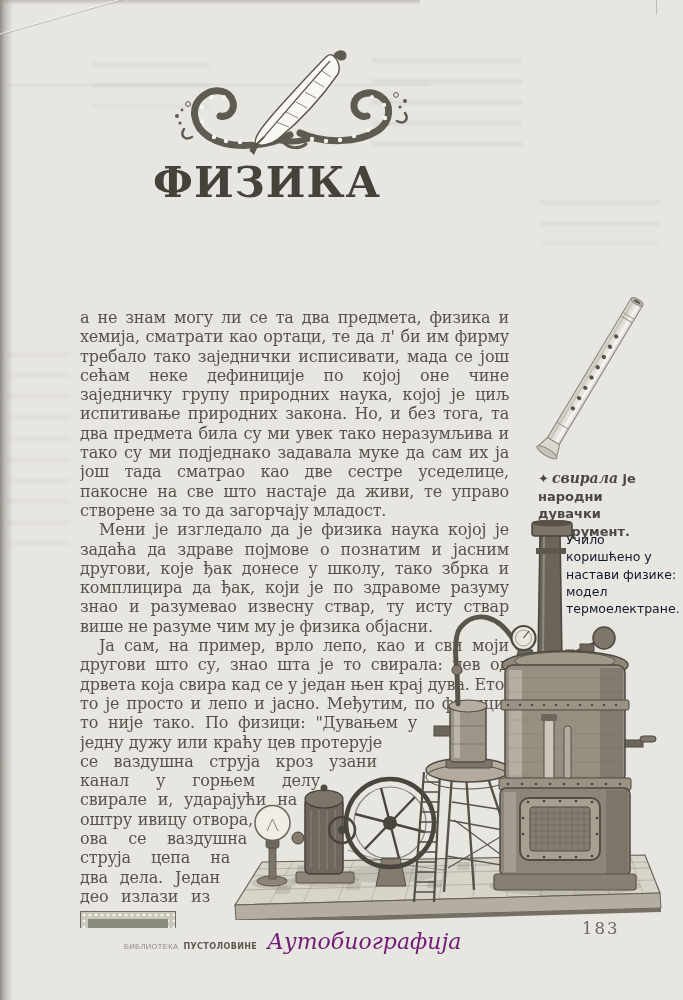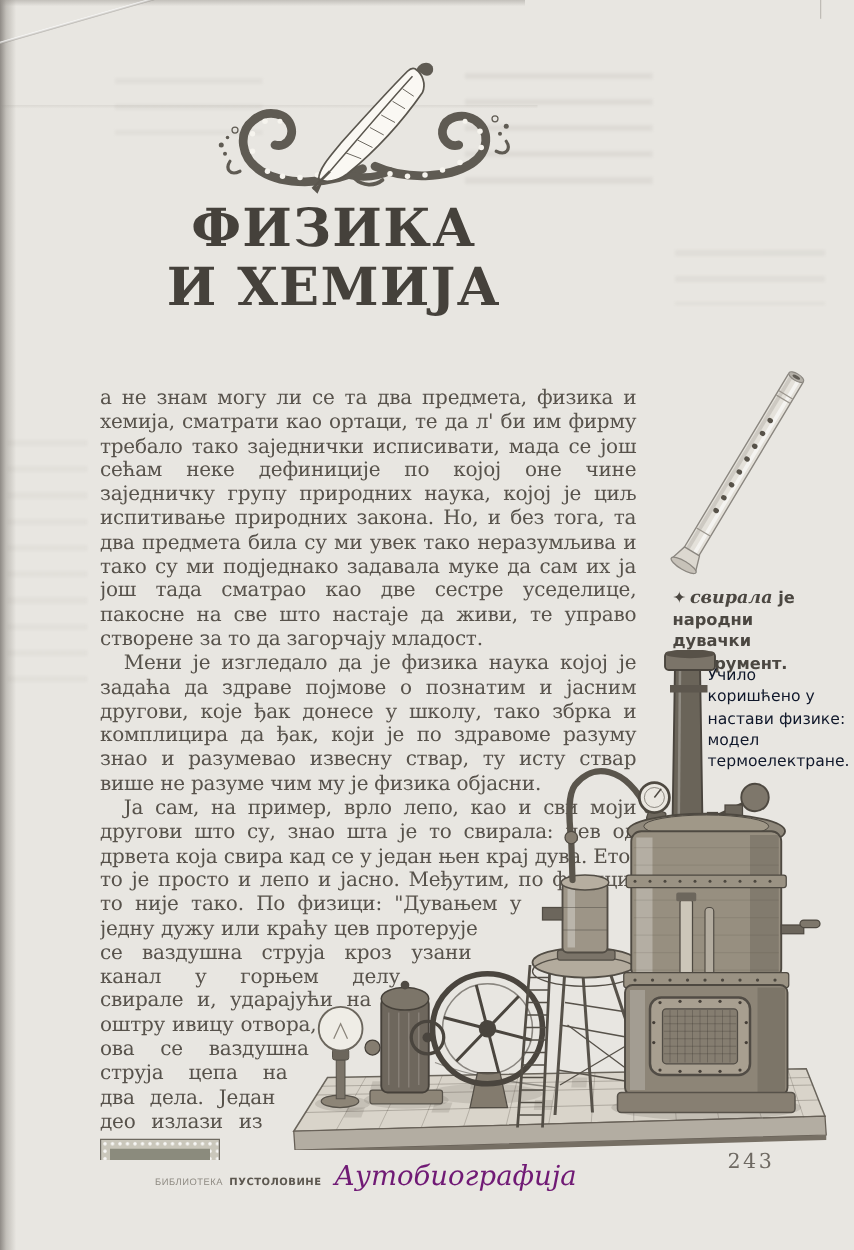--- a/index.html
+++ b/index.html
@@ -123,21 +123,20 @@
       <path d="M124,53 L135,59"></path>
         <path d="M114,63 L126,69"></path>
         <path d="M104,73 L117,78"></path>
     </g>
     <path d="M92,88 L78,102" stroke="#5a564e" stroke-width="2" fill="none"></path>
     <path d="M78,102 L86,97 L82,106 Z" fill="#5a564e"></path>
   </svg>
 
   <h1 class="title" style="margin:0;">
     <span>ФИЗИКА</span>
-    <span>И ХЕМИЈА</span>
   </h1>
 
   <div class="body-text">
     <span class="fl sp"></span>
     <span class="fl s1"></span>
     <span class="fl s2"></span>
     <span class="fl s3"></span>
     <span class="fl s4"></span>
     <span class="fl s5"></span>
     <span class="fl s6"></span>
@@ -342,15 +341,15 @@
         </g>
       <rect x="266" y="354" width="142" height="16" rx="3" fill="#877f72" stroke="#57524a" stroke-width="1.2"></rect>
     </g>
   </svg>
 
   <div class="footer">
     <span class="f-lib">БИБЛИОТЕКА</span>
     <span class="f-pust">ПУСТОЛОВИНЕ</span>
     <span class="f-title">Аутобиографија</span>
   </div>
-  <div class="pageno">243</div>
+  <div class="pageno">183</div>
 
 </div>
 
 </body></html>

